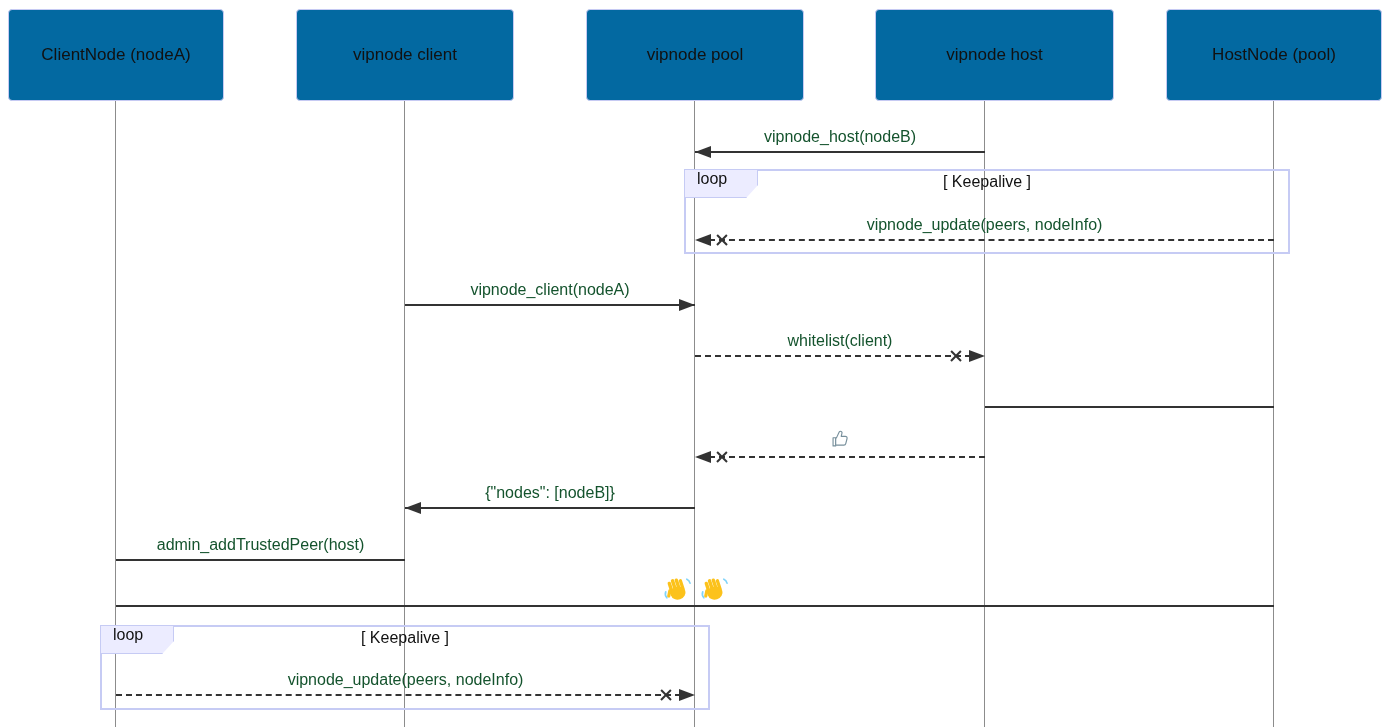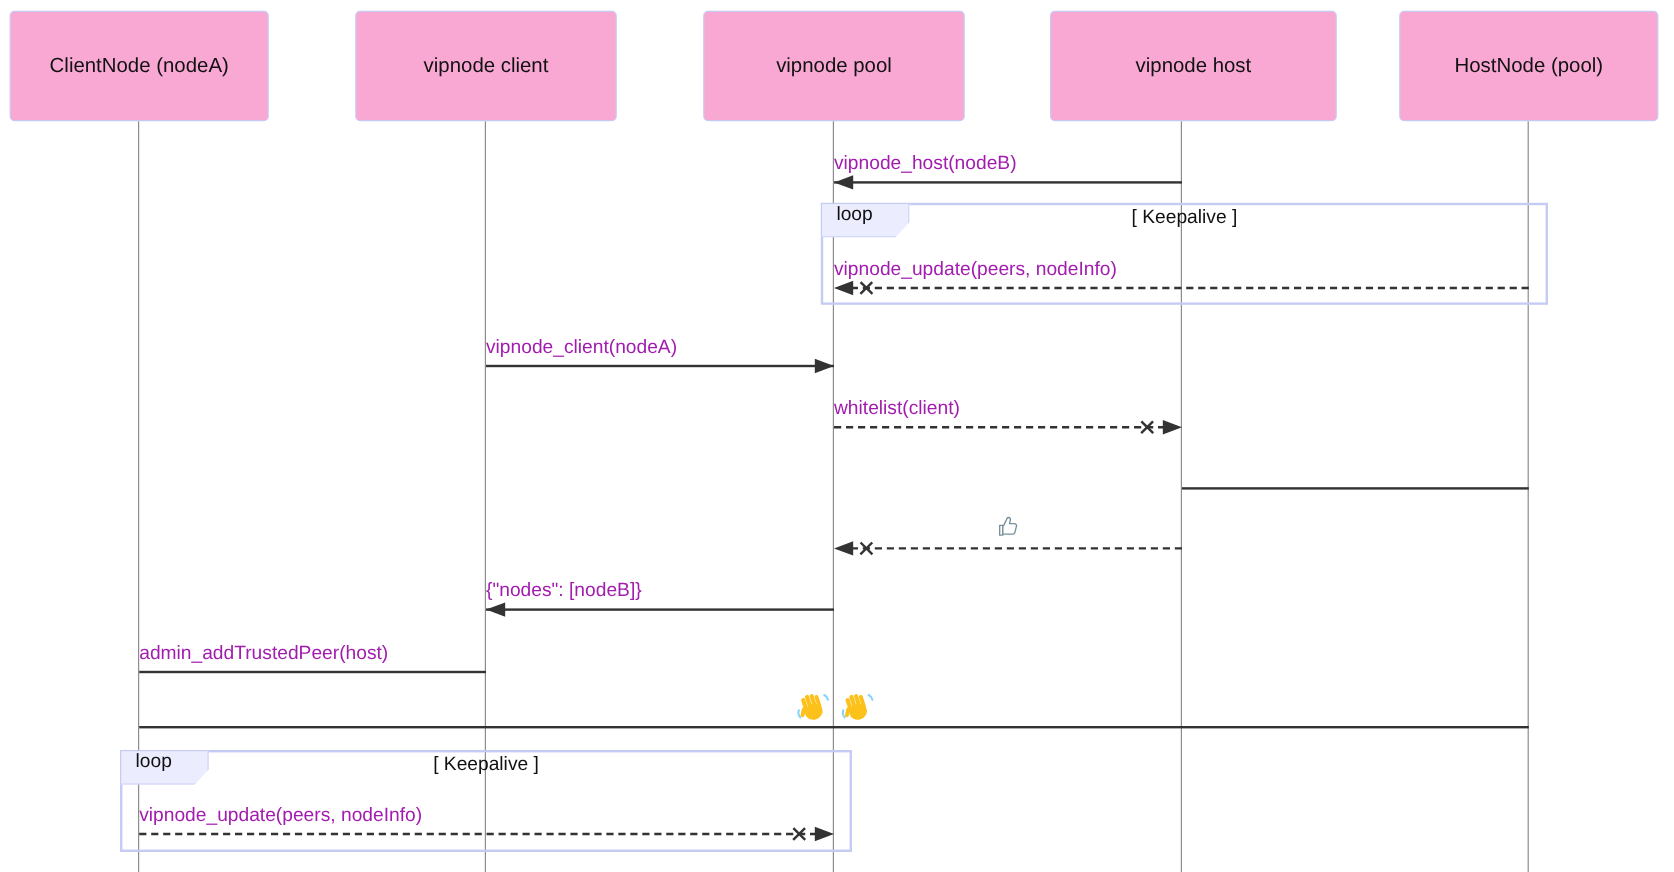--- a/index.html
+++ b/index.html
@@ -2,33 +2,33 @@
 <html><head>
 <meta charset="utf-8">
 <style>
   html,body{margin:0;padding:0;background:#ffffff;}
   .stage{
     position:relative;width:1395px;height:727px;background:#ffffff;overflow:hidden;
     font-family:"Liberation Sans", sans-serif;color:#1c1c1c;
   }
   .lifeline{position:absolute;top:101px;bottom:0;width:1px;background:#8c8c8c;z-index:1;}
   .actor{
-    position:absolute;top:9px;height:92px;background:#f9a8d4;border:1px solid #c6caf3;
+    position:absolute;top:9px;height:92px;background:#0369a1;border:1px solid #c6caf3;
     border-radius:4px;display:flex;align-items:center;justify-content:center;
     font-size:17px;color:#111;z-index:3;box-sizing:border-box;
   }
   .loopbox{position:absolute;border:2px solid #c6cbf4;box-sizing:border-box;z-index:2;background:transparent;}
   .looptab{
     position:absolute;left:-2px;top:-2px;width:74px;height:29px;background:#ECECFF;
     clip-path:polygon(0 0,100% 0,100% 55%,84% 100%,0 100%);
     display:flex;align-items:flex-start;box-sizing:border-box;padding-left:12px;
     font-size:16px;color:#111;border:1px solid #c6cbf4;
   }
   .loopcond{position:absolute;left:0;right:0;top:2px;text-align:center;font-size:16px;color:#111;}
-  .msg-label{position:absolute;font-size:16px;color:#a21caf;height:24px;line-height:24px;z-index:4;white-space:nowrap;}
+  .msg-label{position:absolute;text-align:center;font-size:16px;color:#14532d;height:24px;line-height:24px;z-index:4;white-space:nowrap;}
   .line-solid{position:absolute;height:0;border-top:2px solid #333;z-index:3;}
   .line-dashed{position:absolute;height:0;border-top:2px dashed #333;z-index:3;}
   .ah-left{position:absolute;width:0;height:0;border-style:solid;border-width:6px 16px 6px 0;
     border-color:transparent #333 transparent transparent;z-index:4;}
   .ah-right{position:absolute;width:0;height:0;border-style:solid;border-width:6px 0 6px 16px;
     border-color:transparent transparent transparent #333;z-index:4;}
   .cross{position:absolute;width:14px;height:14px;z-index:4;}
   .cross::before,.cross::after{content:"";position:absolute;left:0;top:6px;width:14px;height:2.2px;background:#333;}
   .cross::before{transform:rotate(45deg);}
   .cross::after{transform:rotate(-45deg);}

